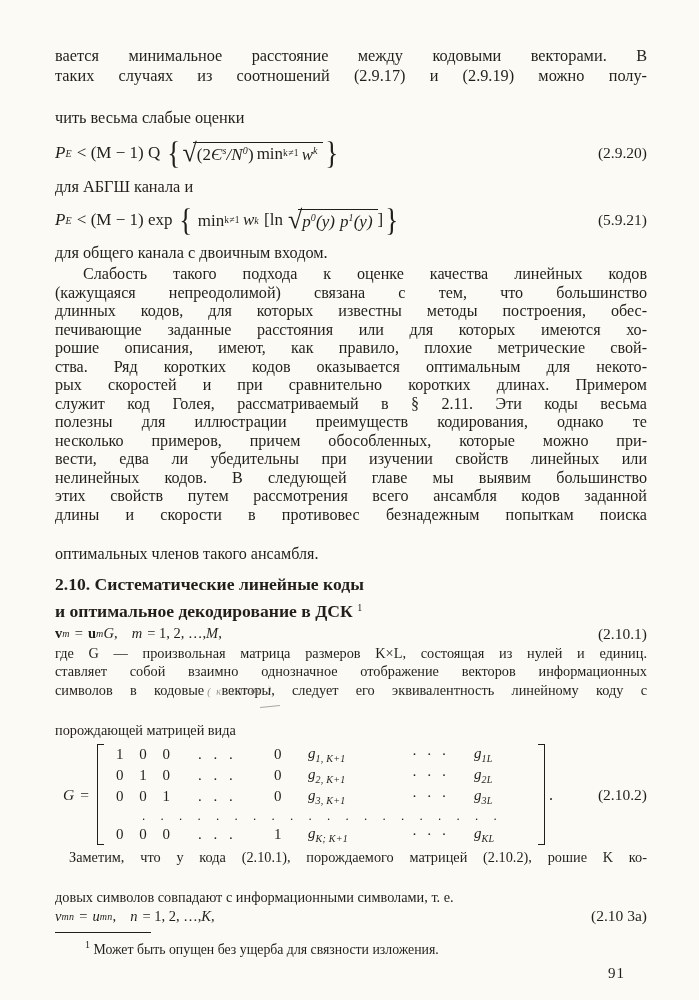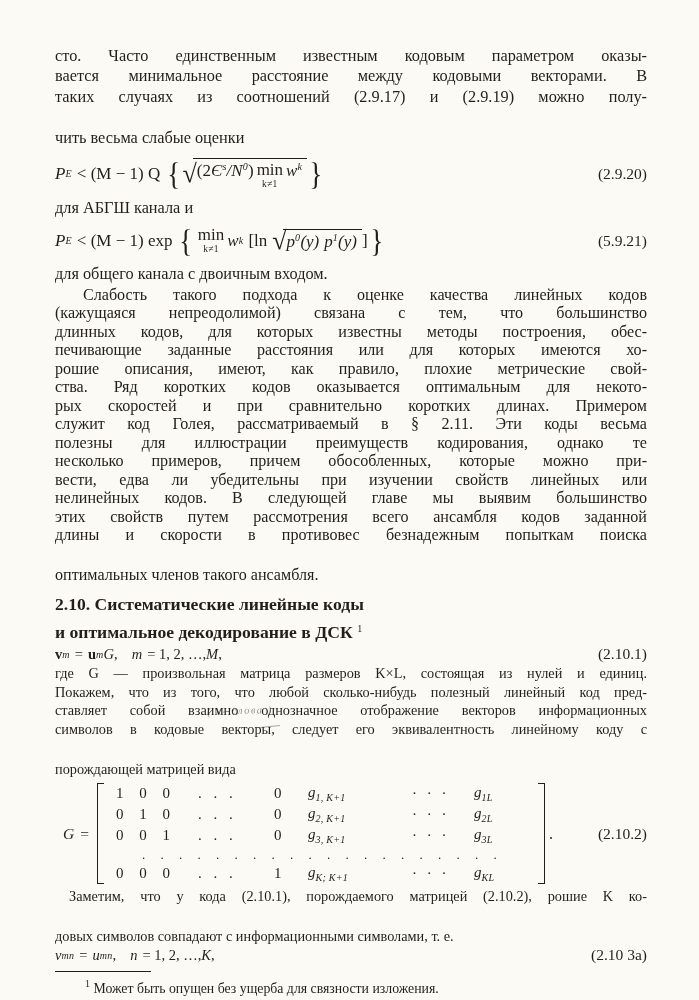--- a/index.html
+++ b/index.html
@@ -34,21 +34,21 @@
   .eq2101 { margin: 1px 0 1px; }
   .eq2103 { margin: 1px 0 0; }
 
   .it { font-style: italic; }
   .bd { font-weight: bold; }
   .sb { font-size: 10px; vertical-align: -4px; font-style: italic; letter-spacing: .3px; }
   .sp-l { margin-left: 5px; } .sp-r { margin-right: 5px; }
   .brace { font-size: 32px; font-weight: 400; line-height: 1; transform: scaleX(.85); margin: 0 1px; }
   .radical { font-size: 26px; line-height: 20px; }
   .vinculum { border-top: 1.4px solid #221f1b; display: inline-flex; align-items: flex-start; padding: 2px 5px 0 4px; margin-left: -4px; }
-  .minstack { display: inline-flex; flex-direction: column; align-items: center; line-height: 1; margin: 0 3px; }
+  .minstack { display: inline-flex; flex-direction: row; align-items: center; line-height: 1; margin: 0 3px; }
   .minstack .bot { font-size: 9.5px; margin-top: 2px; letter-spacing: .3px; }
 
   
   .sec-heading { font-size: 17.6px; font-weight: bold; line-height: 23.5px; margin-top: 9px; }
   .sup { font-size: 10px; vertical-align: 6px; font-weight: normal; }
 
   .p3 { margin-top: 5px; }
 
   
   .matrix-line { margin: 5px 0 3px; }
@@ -86,21 +86,20 @@
   .fn-sep { width: 96px; border-top: 1.3px solid #221f1b; margin-top: 7px; }
   .footnote { margin-top: 6px; font-size: 13.8px; text-indent: 30px; }
   .page-number { margin-top: 7px; text-align: right; padding-right: 22px; font-size: 15px; letter-spacing: 1px; }
 </style>
 </head>
 <body>
 
 <div class="page">
 
   <div class="main-text">
-      <div class="tline">сто. Часто единственным известным кодовым параметром оказы-</div>
       <div class="tline">вается минимальное расстояние между кодовыми векторами. В</div>
       <div class="tline">таких случаях из соотношений (2.9.17) и (2.9.19) можно полу-</div>
       <div class="tline tlast">чить весьма слабые оценки</div>
     </div>
 
   <div class="eqline eq-main eq2920">
     <span class="eqbody">
       <span class="it">P</span>
         <span class="sb">E</span>
       <span class="sp-l sp-r">&lt; (M − 1) Q</span>
@@ -194,21 +193,20 @@
       <span class="sp-l">= 1, 2, …, </span>
         <span class="it">M</span>
         <span>,</span>
     </span>
     <span class="eqnum">(2.10.1)</span>
   </div>
 
   <div class="para-wrap">
     <div class="small-text">
         <div class="tline">где G — произвольная матрица размеров K×L, состоящая из нулей и единиц.</div>
-        <div class="tline">Покажем, что из того, что любой сколько-нибудь полезный линейный код пред-</div>
         <div class="tline">ставляет собой взаимно однозначное отображение векторов информационных</div>
         <div class="tline">символов в кодовые векторы, следует его эквивалентность линейному коду с</div>
         <div class="tline tlast">порождающей матрицей вида</div>
       </div>
     <span class="hand">( к- слова )</span>
     <span class="pencil-mark"></span>
   </div>
 
   <div class="eqline matrix-line">
     <span class="matrix-left">

